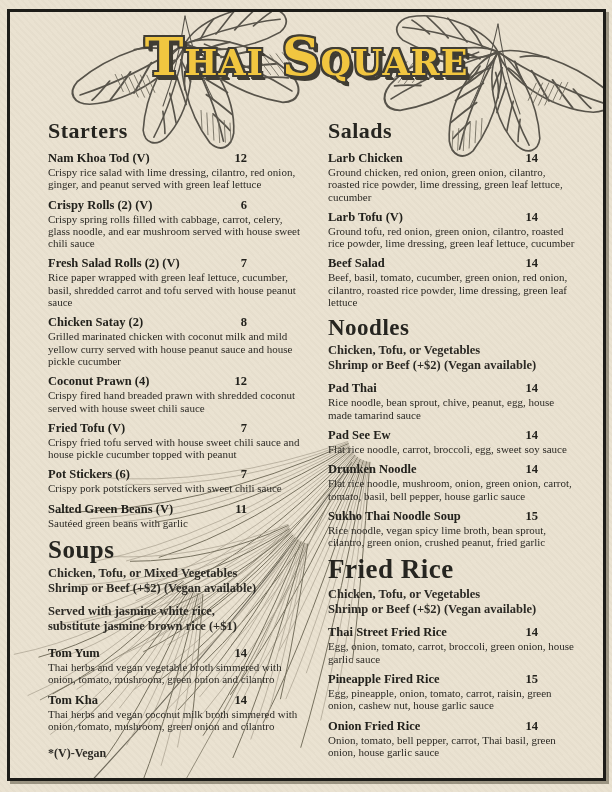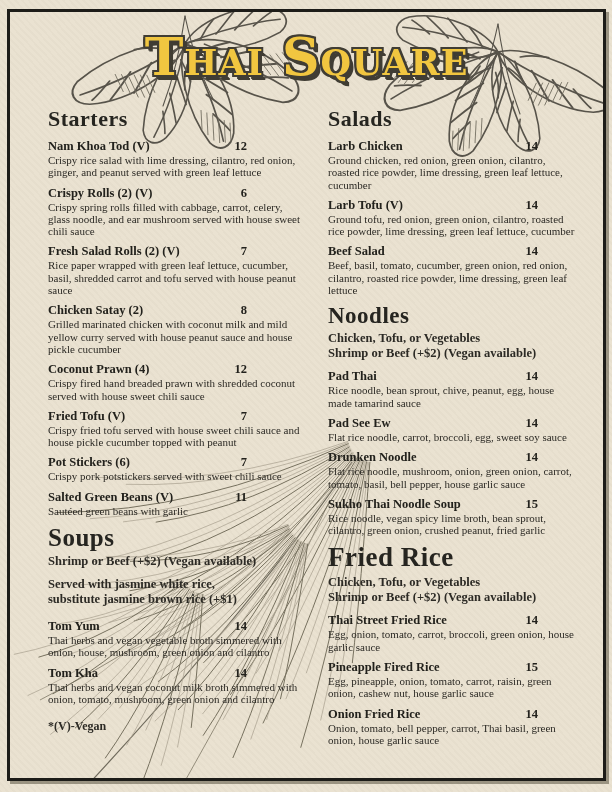--- a/index.html
+++ b/index.html
@@ -43,21 +43,21 @@
   }
   .logo .ini{font-size:52px;}
   .logo .rest{font-size:35px;}
 
   
   .col{position:absolute;top:94px;}
   .col-left{left:38px;width:255px;}
   .col-right{left:318px;width:250px;}
   .col, .col p{color:#2c2a25;}
 
-  h2{font-weight:bold;color:#262520;letter-spacing:0.5px;margin:0 0 6px;}
+  h2{font-weight:bold;color:#262520;letter-spacing:0.5px;margin:12px 0 6px;}
   .h-starters,.h-salads{font-size:22px;line-height:26px;}
   .h-noodles{font-size:23px;line-height:27px;margin:6px 0 2px;}
   .h-soups{font-size:25px;line-height:29px;margin:2px 0 2px;}
   .h-fried{font-size:27px;line-height:31px;margin:2px 0 2px;}
 
   .sub{font-weight:bold;font-size:12.5px;line-height:15px;margin:0;}
   .sub-block{margin:0 0 8px;}
   .note-block{margin:0 0 12px;}
 
   .item{margin:7px 0 6px;}
@@ -252,32 +252,33 @@
                 <span>Salted Green Beans (V)</span>
                 <span class="price">11</span>
               </div>
             <p class="desc">Sautéed green beans with garlic</p>
           </div>
         </section>
 
         <section>
           <h2 class="h-soups">Soups</h2>
           <div class="sub-block">
+            <p class="sub">Chicken, Tofu, or Mixed Vegetables</p>
             <p class="sub">Shrimp or Beef (+$2) (Vegan available)</p>
           </div>
           <div class="note-block">
             <p class="sub">Served with jasmine white rice,</p>
             <p class="sub">substitute jasmine brown rice (+$1)</p>
           </div>
           <div class="item">
             <div class="head">
                 <span>Tom Yum</span>
                 <span class="price">14</span>
               </div>
-            <p class="desc">Thai herbs and vegan vegetable broth simmered with onion, house, mushroom, green onion and cilantro</p>
+            <p class="desc">Thai herbs and vegan vegetable broth simmered with onion, tomato, mushroom, green onion and cilantro</p>
           </div>
           <div class="item">
             <div class="head">
                 <span>Tom Kha</span>
                 <span class="price">14</span>
               </div>
             <p class="desc">Thai herbs and vegan coconut milk broth simmered with onion, tomato, mushroom, green onion and cilantro</p>
           </div>
         </section>
 

